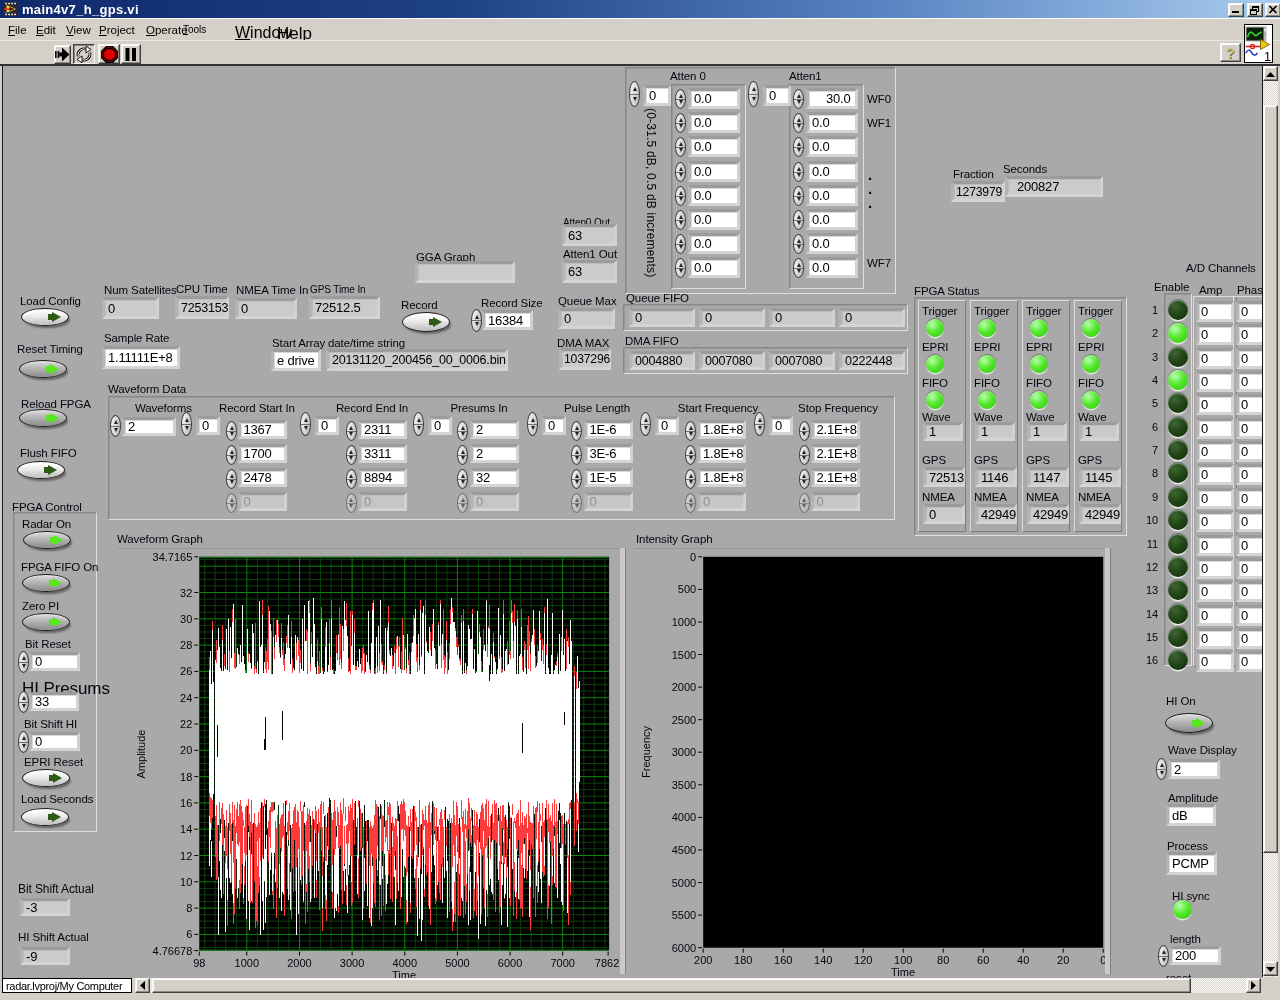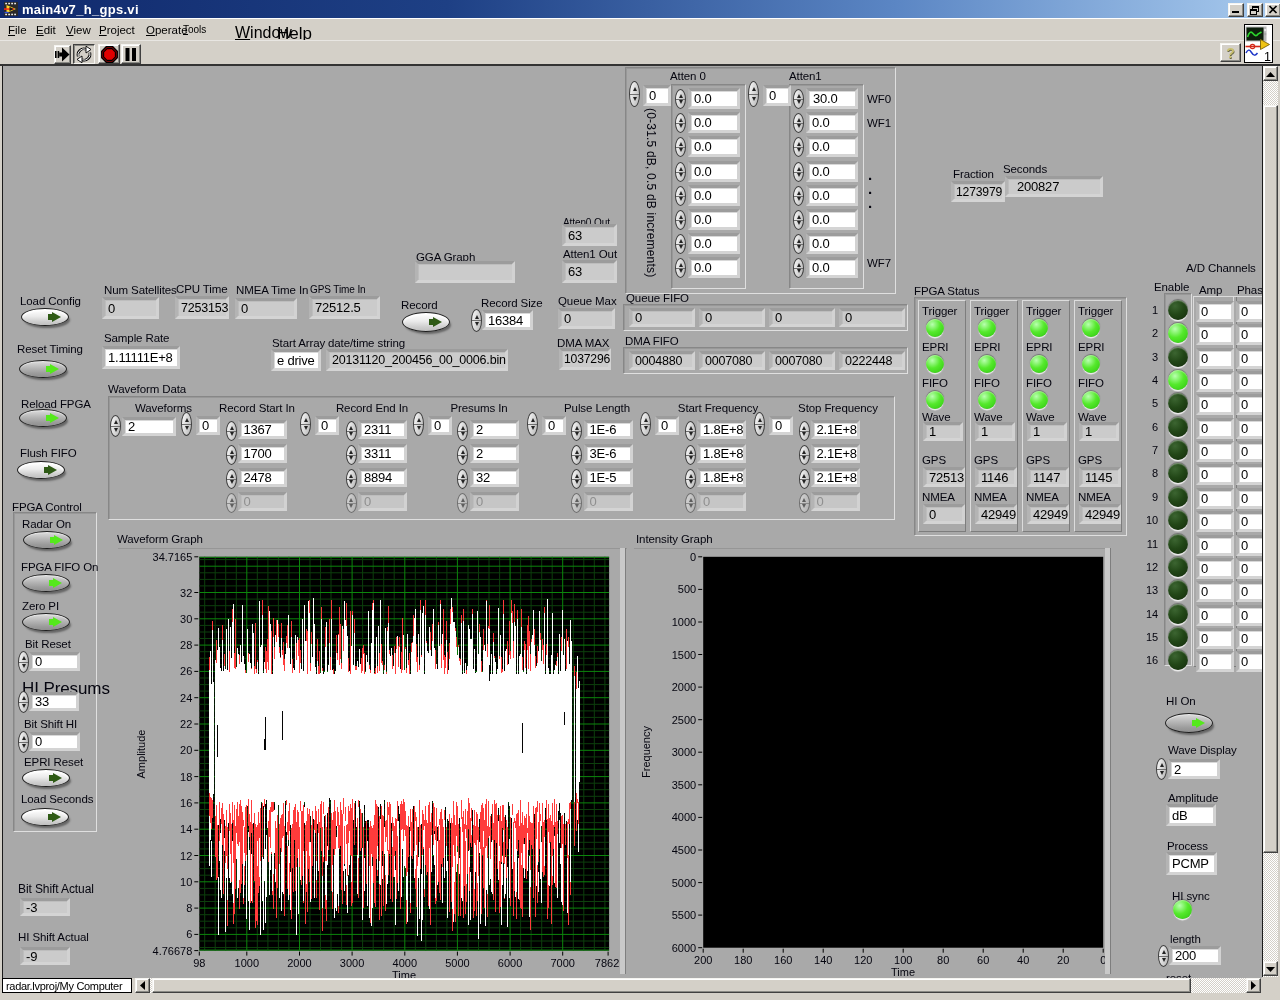--- a/index.html
+++ b/index.html
@@ -267,21 +267,21 @@
       <i class="sd"></i>
     </div>
 <div class="nr" style="left:685px;top:22px;width:52px;height:21px">
       <div class="nf w" style="font-size:13px;padding-left:3px">0.0</div>
     </div>
 <div class="spin" style="left:790px;top:23px;height:20px">
       <i class="su"></i>
       <i class="sd"></i>
     </div>
 <div class="nr" style="left:803px;top:22px;width:52px;height:21px">
-      <div class="nf w" style="font-size:13px;padding-left:4px">30.0</div>
+      <div class="nf w" style="font-size:13px;padding-left:17px">30.0</div>
     </div>
 <div class="spin" style="left:672px;top:47px;height:20px">
       <i class="su"></i>
       <i class="sd"></i>
     </div>
 <div class="nr" style="left:685px;top:46px;width:52px;height:21px">
       <div class="nf w" style="font-size:13px;padding-left:3px">0.0</div>
     </div>
 <div class="spin" style="left:790px;top:47px;height:20px">
       <i class="su"></i>

